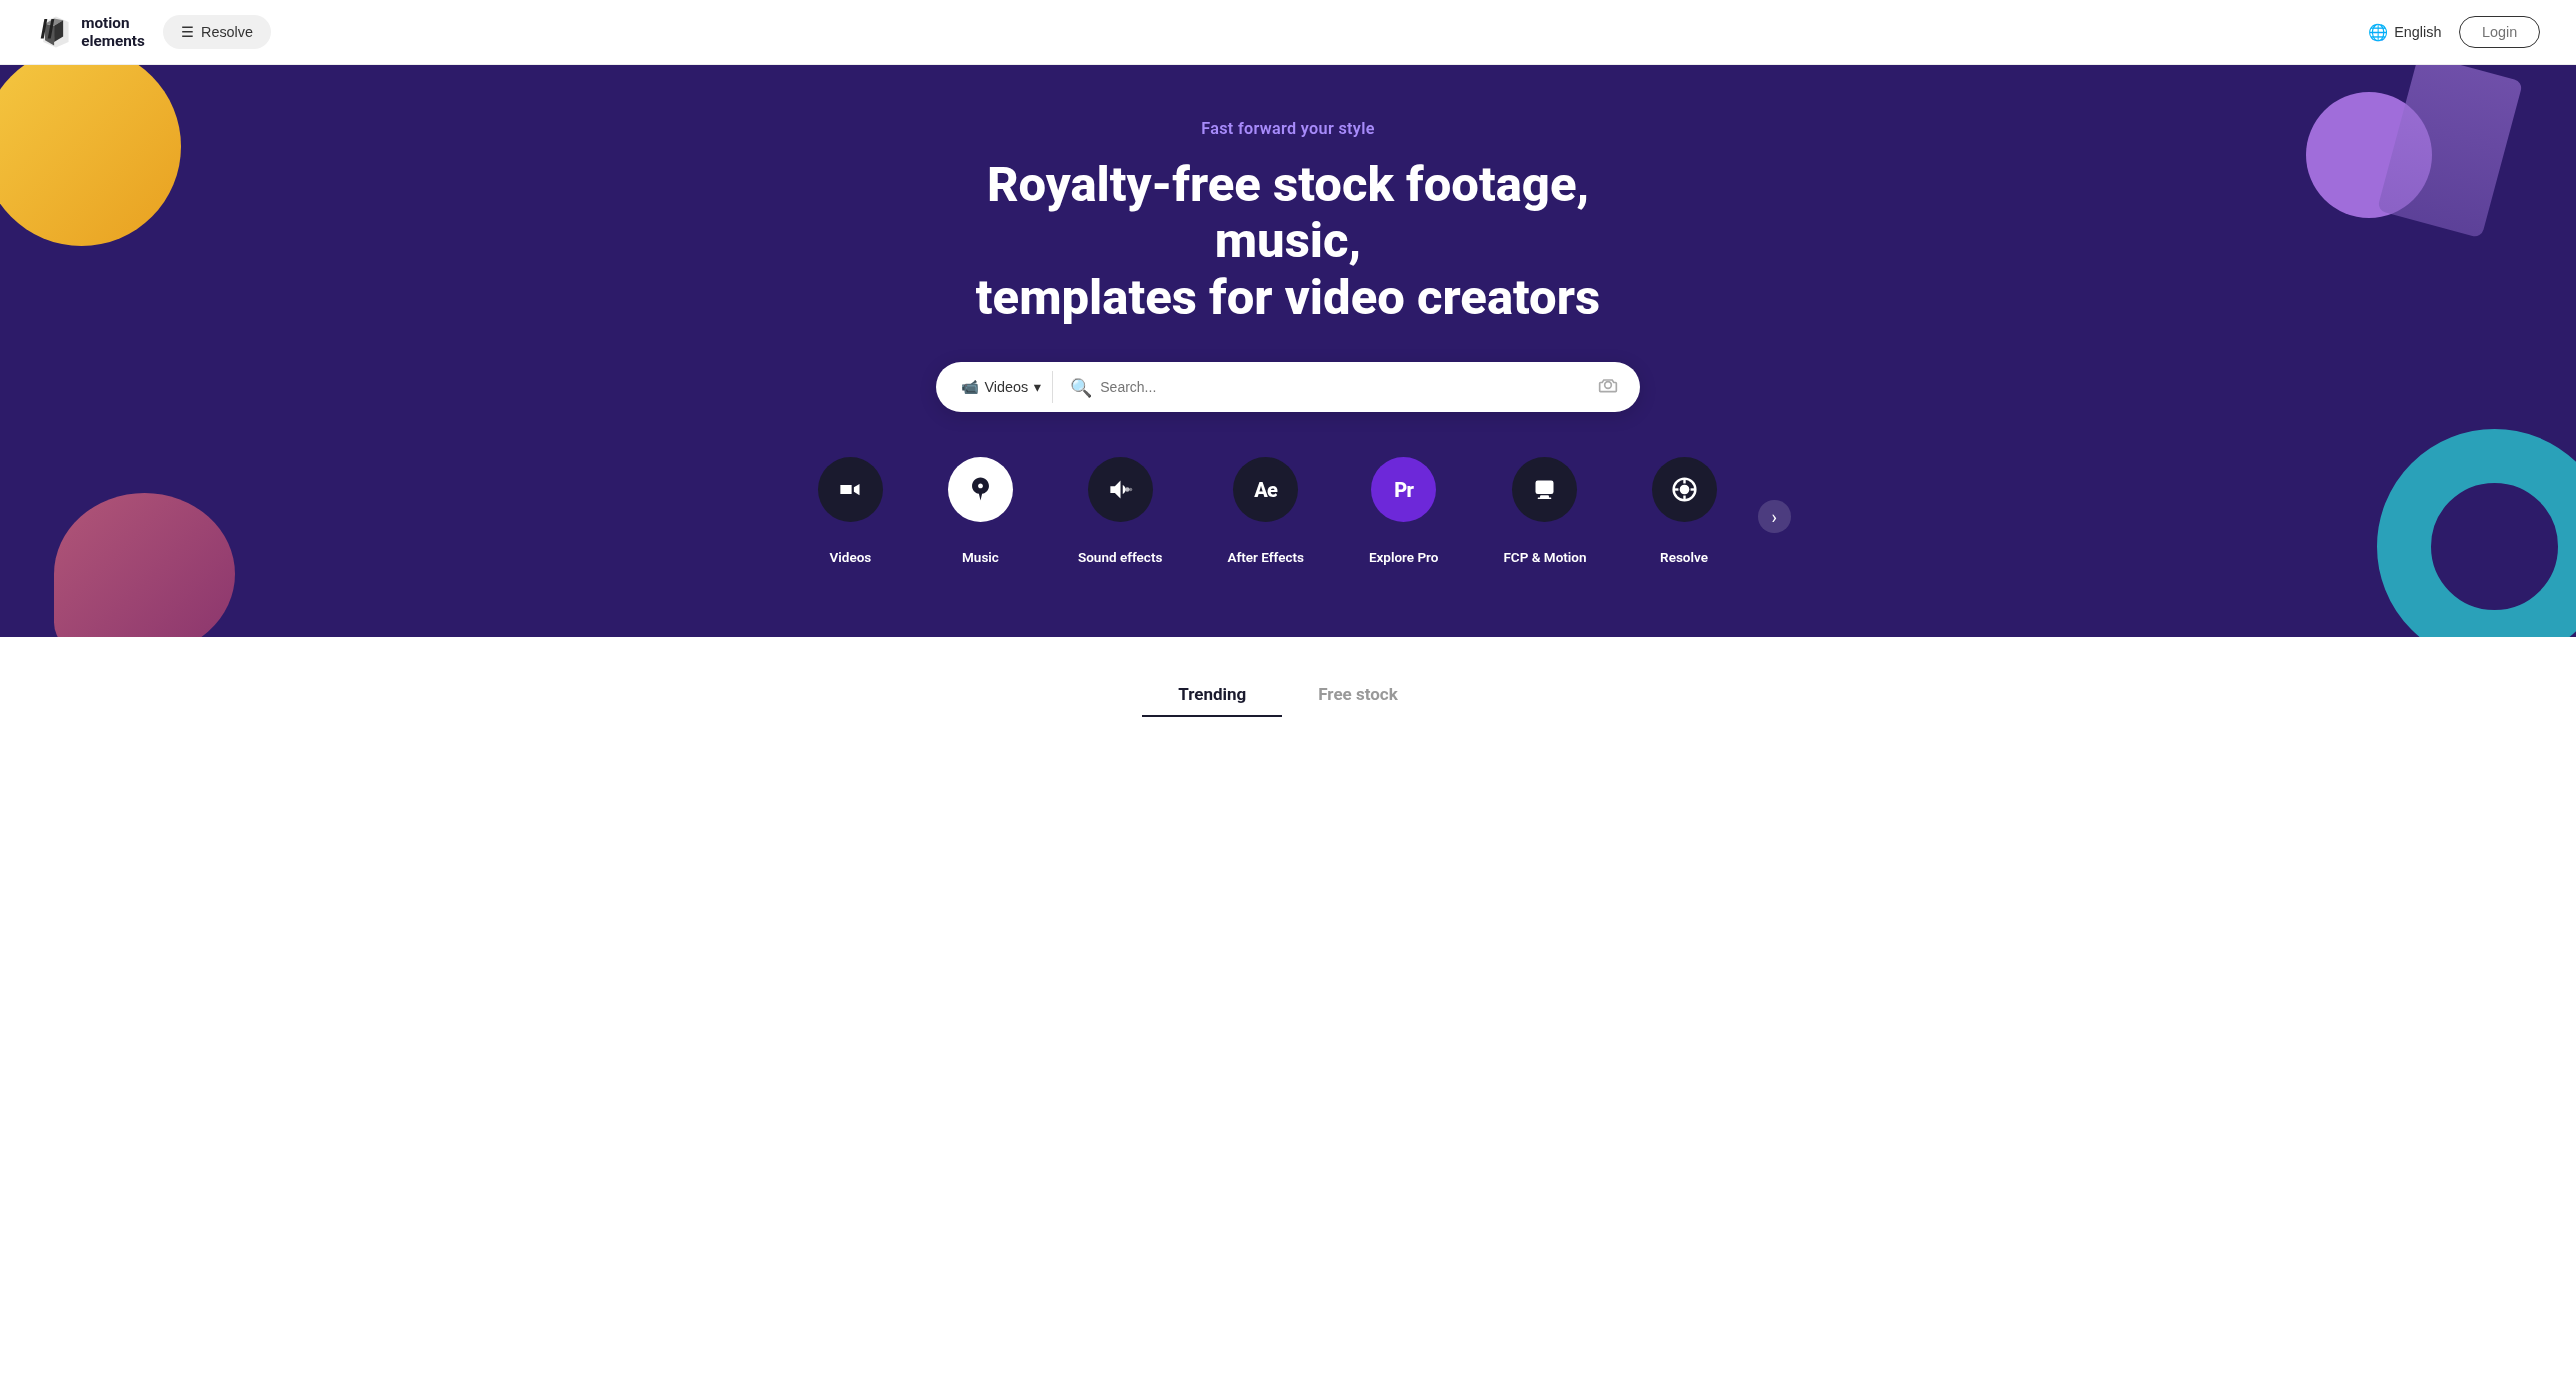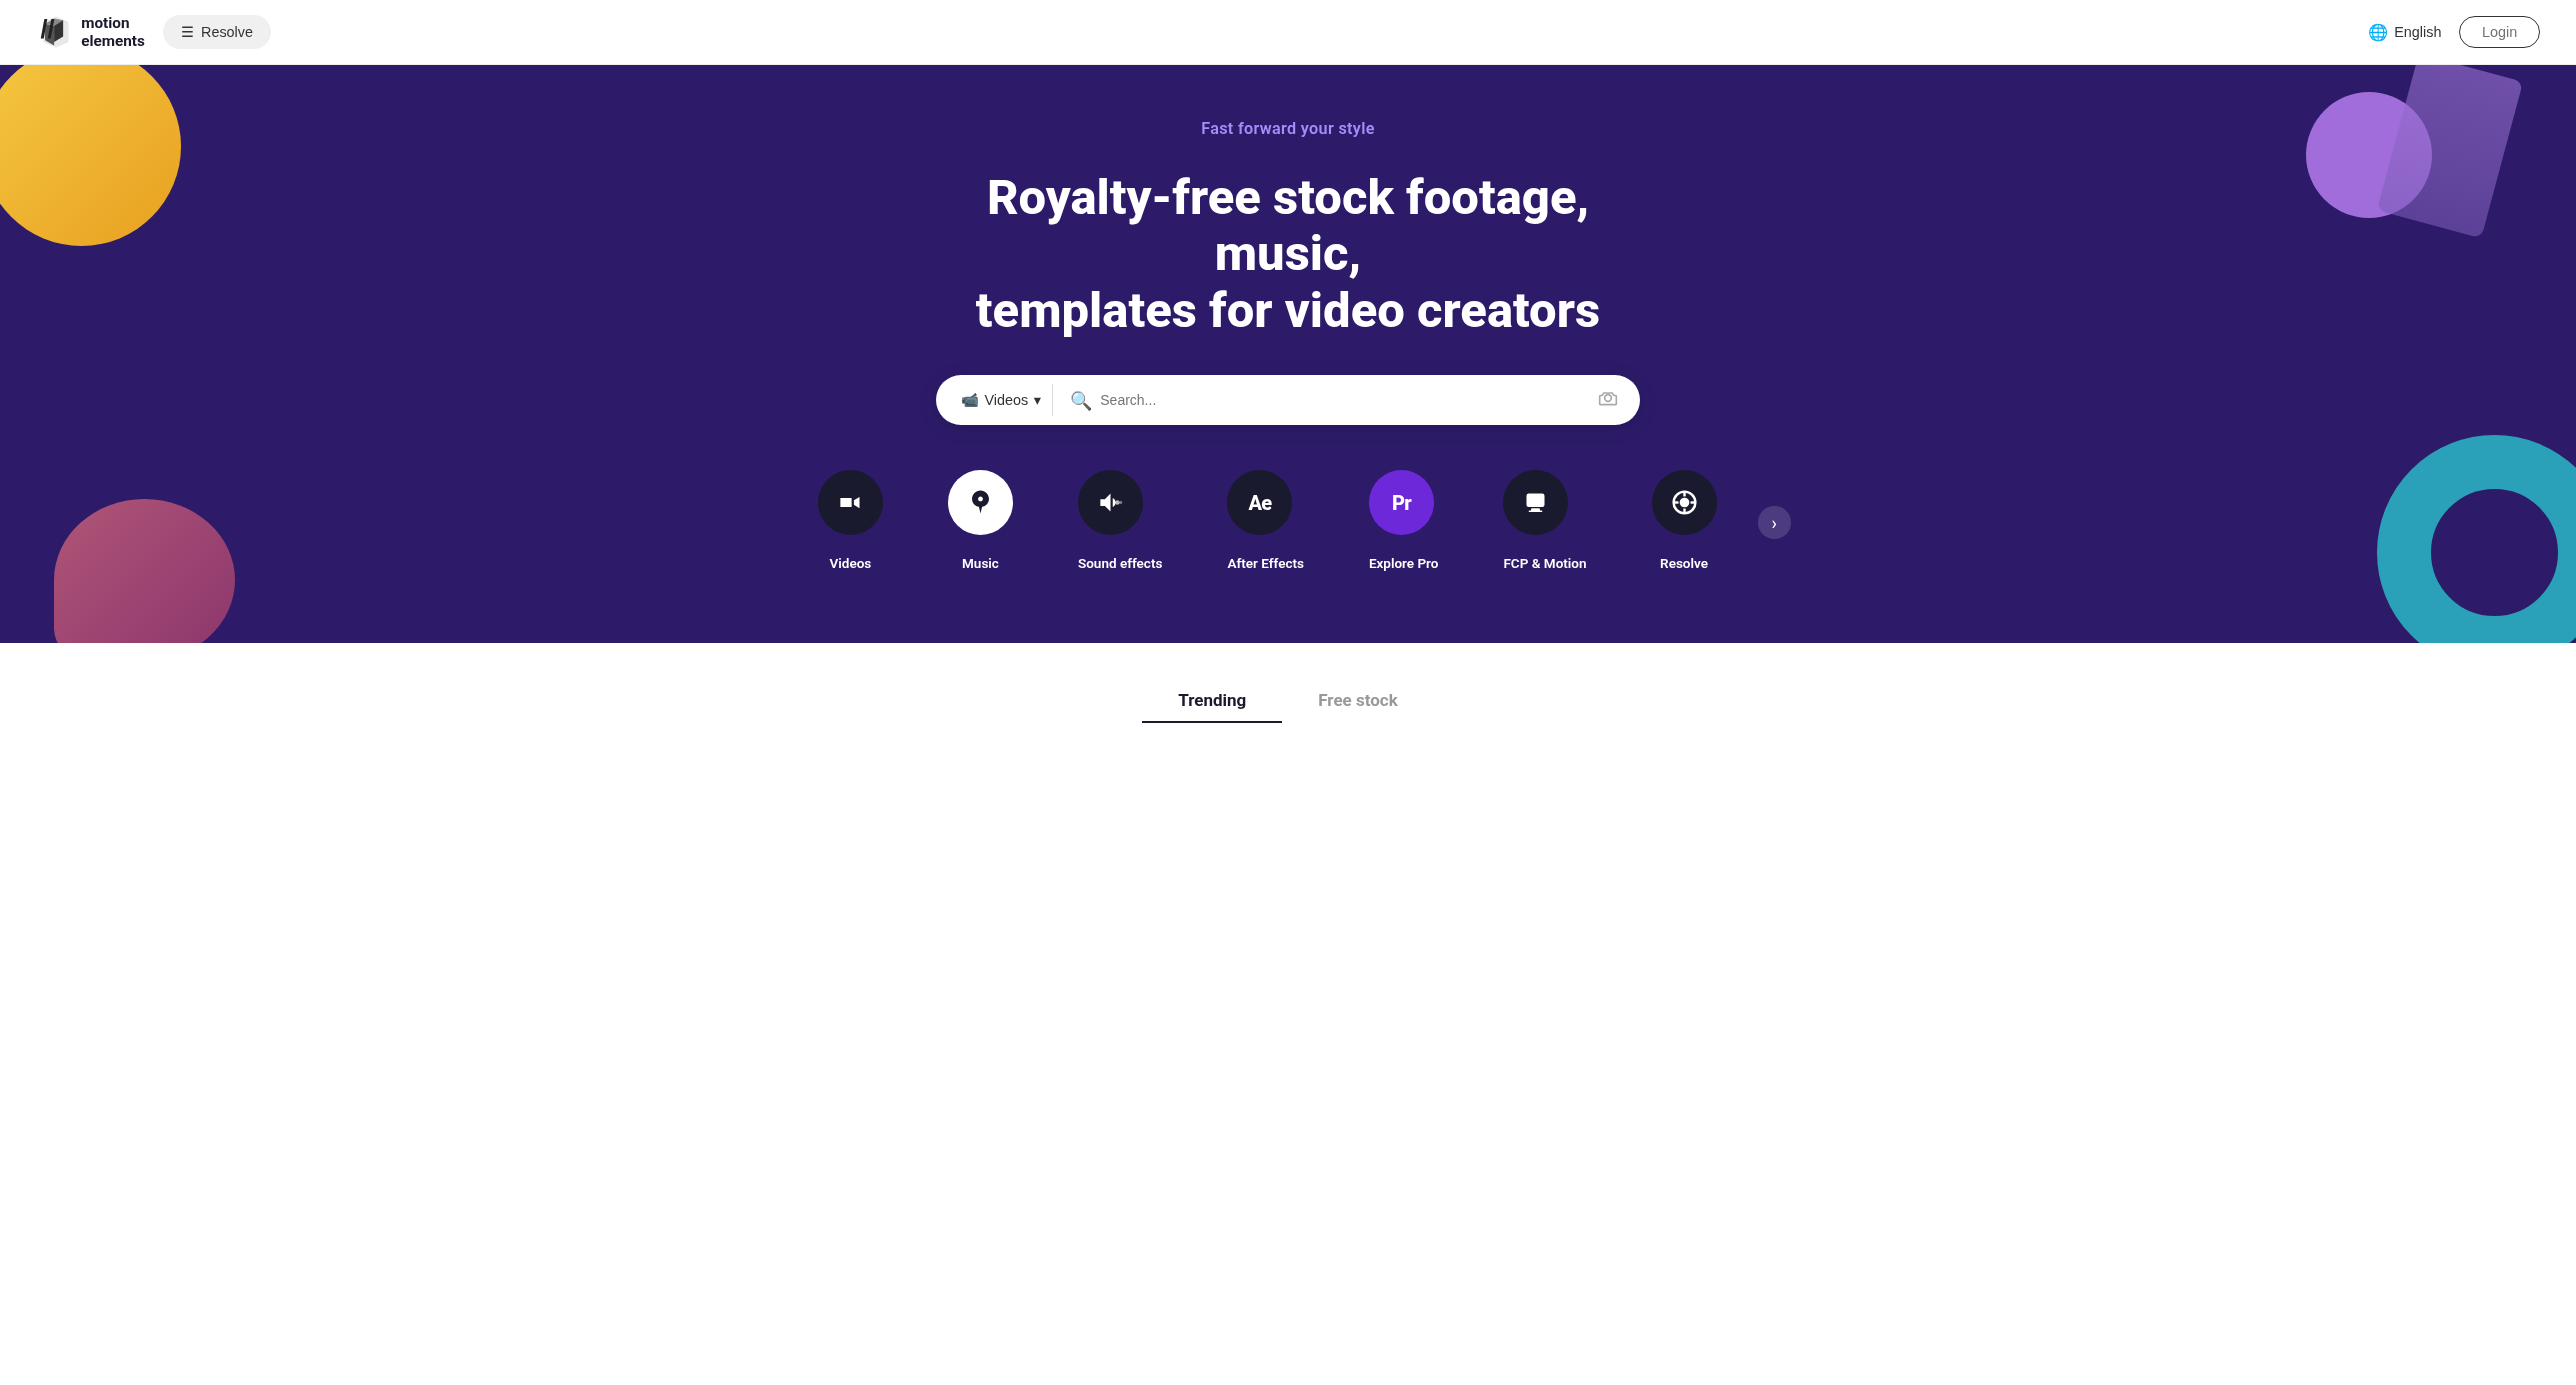--- a/index.html
+++ b/index.html
@@ -88,21 +88,21 @@
       opacity: 0.85;
     }
 
     .hero-content {
       position: relative; z-index: 2;
       display: flex; flex-direction: column; align-items: center;
       text-align: center;
     }
     .hero-subtitle {
       color: #a78bfa; font-size: 16.2px; font-weight: 600;
-      margin-bottom: 32px; letter-spacing: 0.02em;
+      margin-bottom: 19px; letter-spacing: 0.02em;
     }
     .hero-title {
       color: #fff; font-size: 49px; font-weight: 800;
       line-height: 1.15; max-width: 740px; margin-bottom: 36px;
     }
 
     
     .search-bar {
       display: flex; align-items: center;
       background: #fff; border-radius: 36px;
@@ -123,22 +123,22 @@
     }
     .search-icon-btn { background: none; border: none; cursor: pointer; padding: 7.2px; color: #888; font-size: 18px; }
     .camera-icon-btn { background: none; border: none; cursor: pointer; padding: 7.2px; color: #aaa; font-size: 18px; }
 
     
     .categories {
       display: flex; align-items: flex-end; gap: 0;
       position: relative; z-index: 2;
     }
     .category-item {
-      display: flex; flex-direction: column; 
-      gap: 20px; cursor: pointer; padding: 0 32.5px;
+      display: flex; flex-direction: column; align-items: center;
+      gap: 27px; cursor: pointer; padding: 0 32.5px;
     }
     .category-icon {
       width: 65px; height: 65px; border-radius: 50%;
       display: flex; align-items: center; justify-content: center;
       font-size: 23.5px; font-weight: 800; color: #fff;
     }
     .cat-video { background: #1a1a2e; }
     .cat-music { background: #fff; color: #1a1a2e !important; }
     .cat-sound { background: #1a1a2e; }
     .cat-ae    { background: #1a1a2e; }

